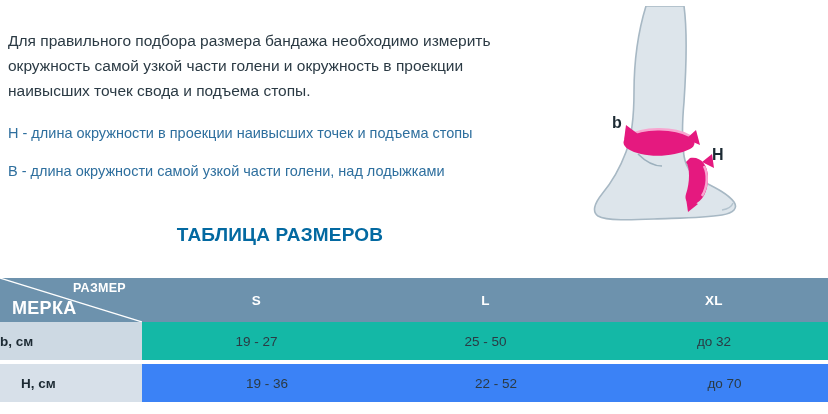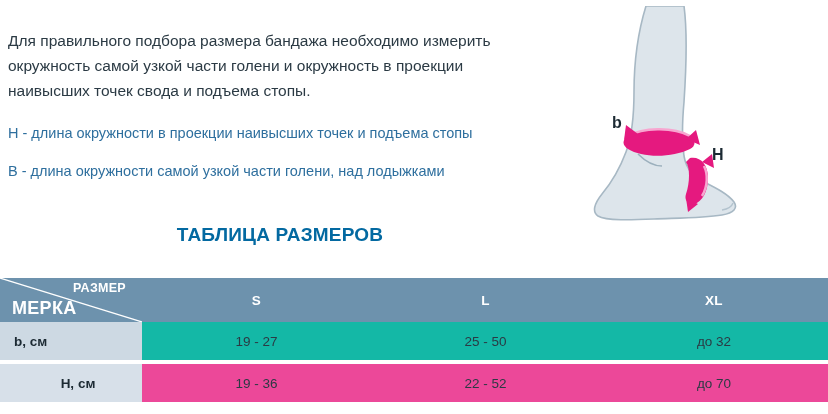--- a/index.html
+++ b/index.html
@@ -129,27 +129,26 @@
     height: 38px;
     font-size: 13.5px;
     color: #2b3a44;
     text-align: center;
     vertical-align: middle;
   }
   .data-row .rowlabel {
     background: #cdd9e3;
     font-weight: bold;
     text-align: left;
-    padding-left: 14px;
     color: #1c2a33;
   }
   .row-a td { background: #14b8a6; }
-  .row-b td { background: #ec4899; }
+  .row-b td { background: #3b82f6; padding-left: 21px; }
   .row-a .rowlabel { background: #cdd9e3; }
-  .row-b .rowlabel { background: #d7e0e9; text-align: center; }
+  .row-b .rowlabel { background: #d7e0e9; }
   .spacer-row td { height: 4px; background: #ffffff; }
 </style>
 </head>
 <body>
 
 <div class="page">
 
   <div class="intro">
     <p class="intro-para">Для правильного подбора размера бандажа необходимо измерить окружность самой узкой части голени и окружность в проекции наивысших точек свода и подъема стопы.</p>
     <p class="legend-line">H - длина окружности в проекции наивысших точек и подъема стопы</p>

